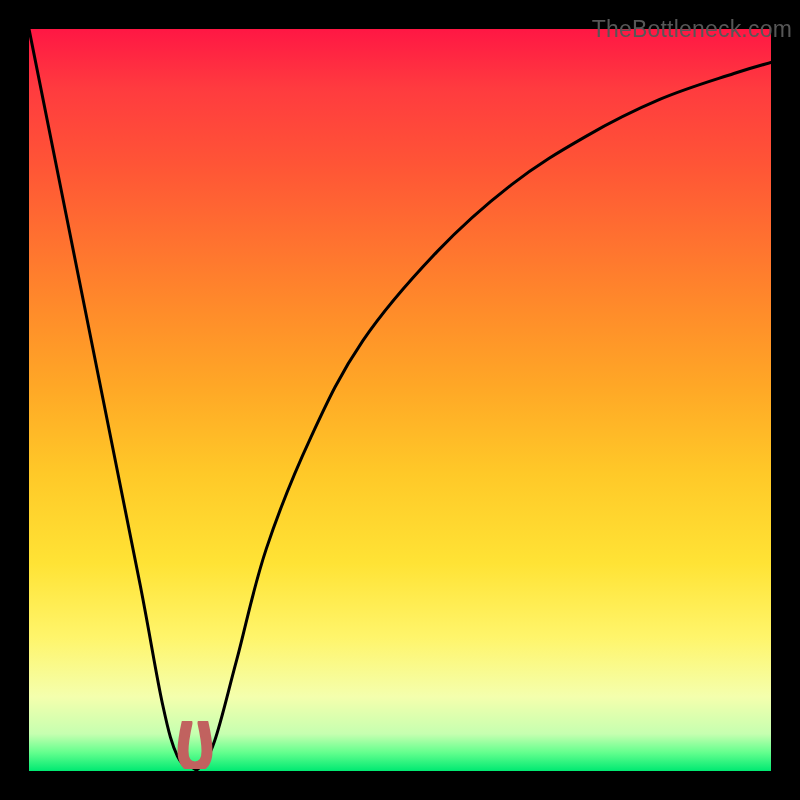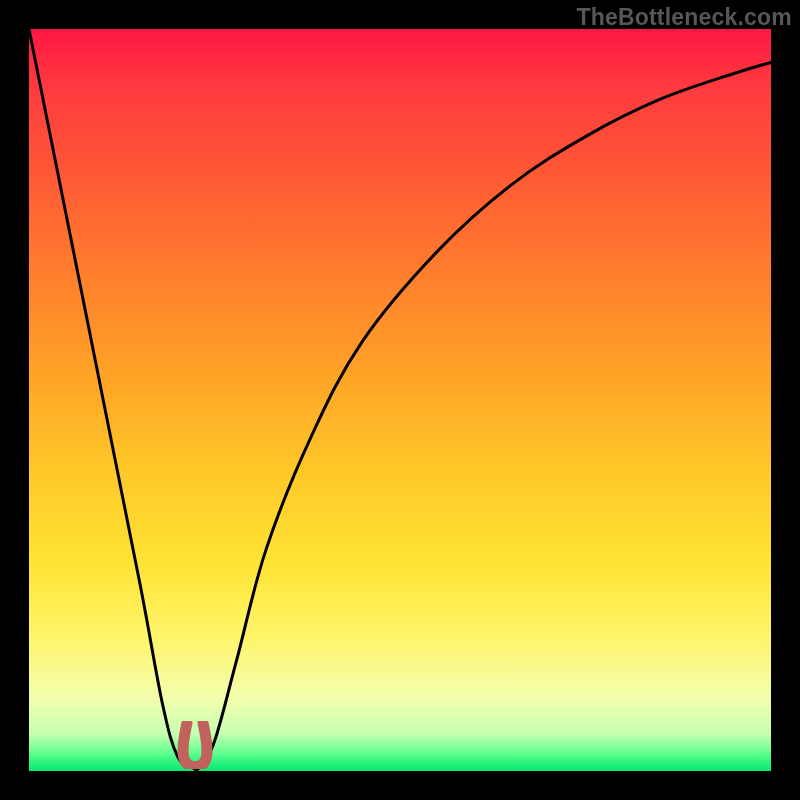--- a/index.html
+++ b/index.html
@@ -28,25 +28,25 @@
       #ffe335 72%,
       #fff56b 82%,
       #f4ffad 90%,
       #c6ffb0 95%,
       #64ff8e 97.5%,
       #00e972 100%
     );
   }
   .watermark {
     position: absolute;
-    top: 4px;
+    top: 16px;
     right: 8px;
     color: #575757;
     font-size: 23px;
-    font-weight: 700;
+    font-weight: 400;
     letter-spacing: 0.2px;
   }
   svg.curve {
     position: absolute;
     left: 0;
     top: 0;
     width: 742px;
     height: 742px;
   }
   .marker {

